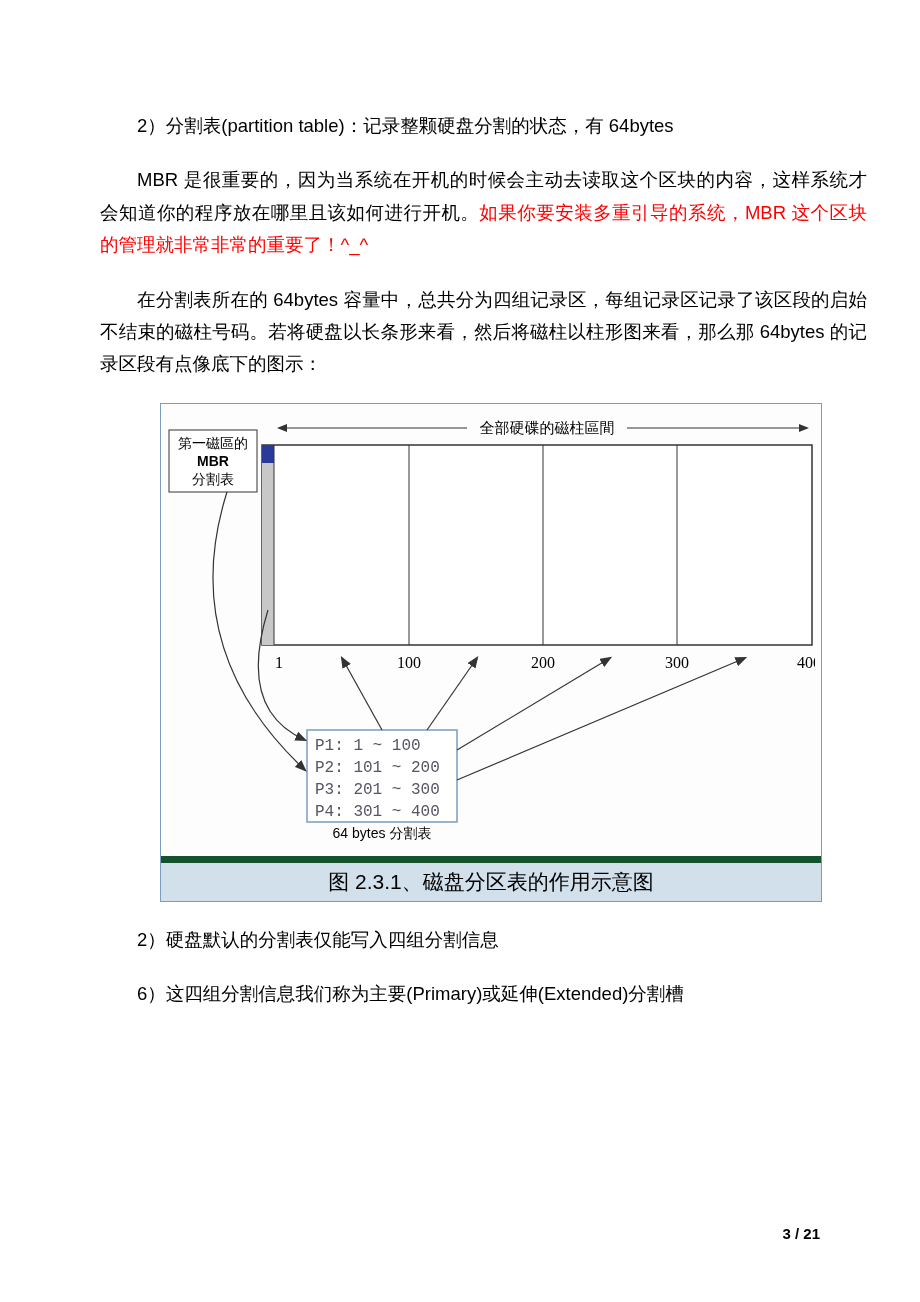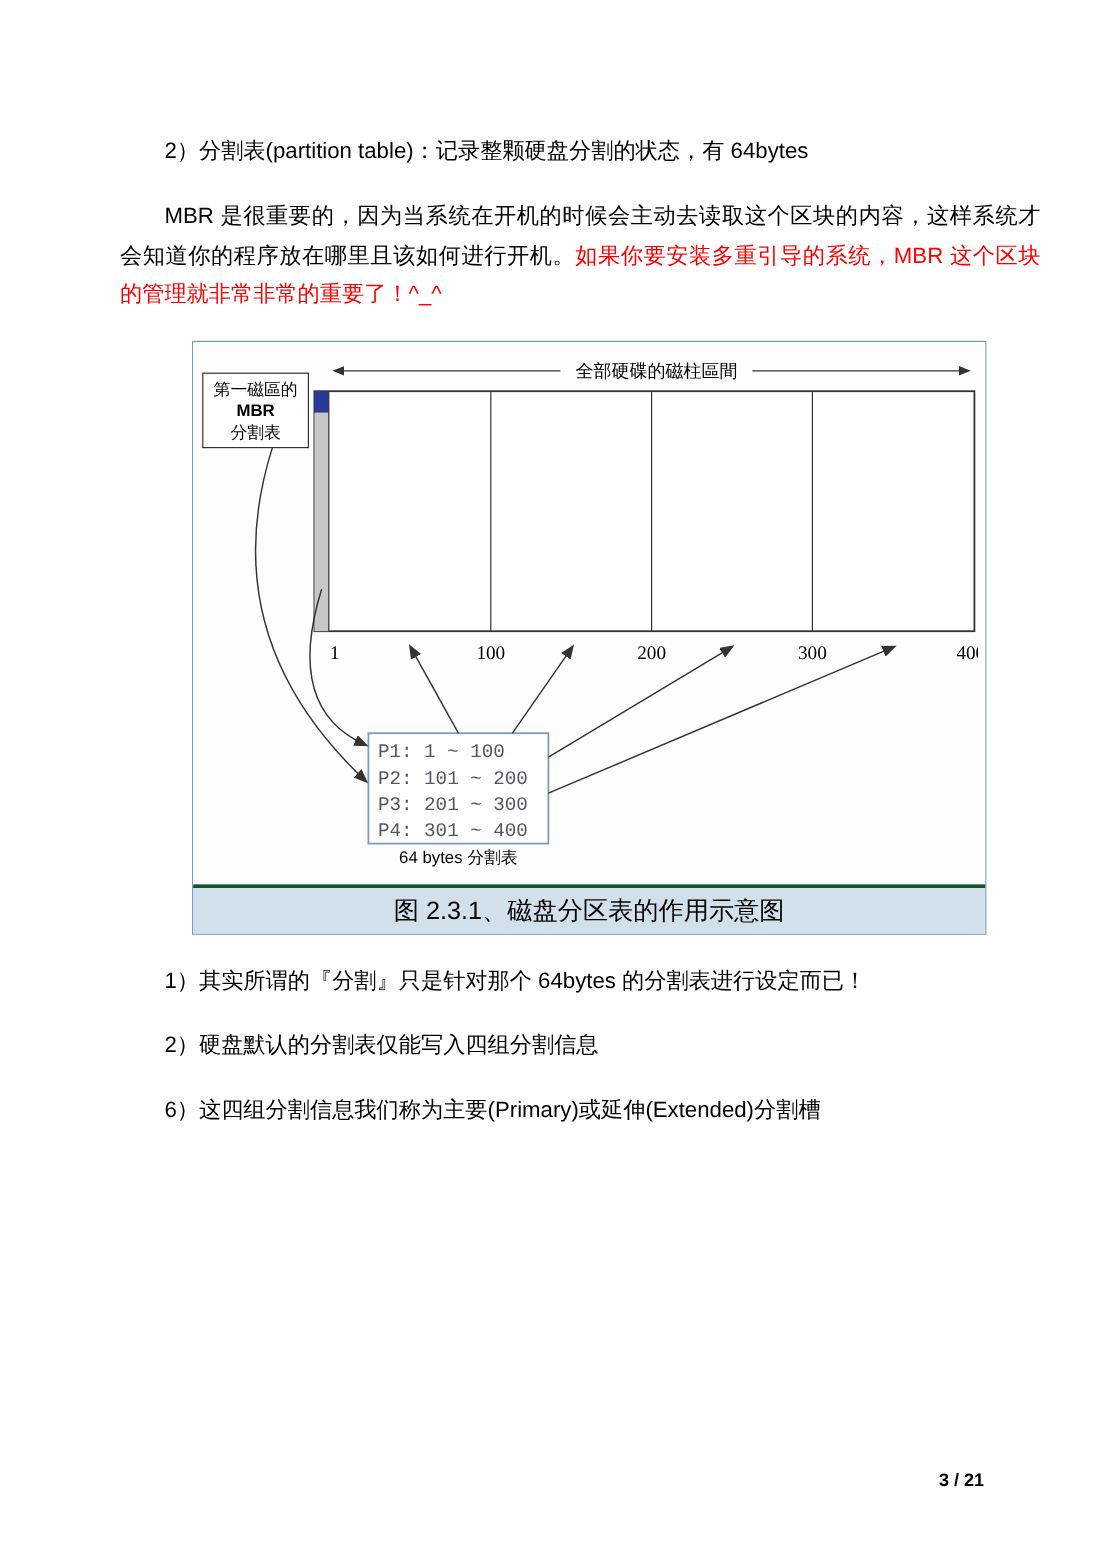--- a/index.html
+++ b/index.html
@@ -46,21 +46,21 @@
     width: 648px;
     height: 440px;
   }
   .caption-bar {
     background: #d2e0ec;
     text-align: center;
     font-size: 21px;
     padding: 5px 4px;
     color: #000000;
     font-family: "Microsoft YaHei", sans-serif;
-    border-top: 3px solid #14532d;
+    border-top: 7px solid #14532d;
   }
   .page-num {
     position: absolute;
     bottom: 60px;
     right: 100px;
     font-size: 15px;
     font-weight: bold;
     font-family: Liberation Sans, sans-serif;
   }
   .diag-text {
@@ -75,20 +75,21 @@
 <body>
 
 <div class="page">
 
   <p class="indent">2）分割表(partition table)：记录整颗硬盘分割的状态，有 64bytes</p>
 
   <p class="indent">
     <span>MBR 是很重要的，因为当系统在开机的时候会主动去读取这个区块的内容，这样系统才会知道你的程序放在哪里且该如何进行开机。</span><span class="red">如果你要安装多重引导的系统，MBR 这个区块的管理就非常非常的重要了！^_^</span>
   </p>
 
+  <p class="indent">在分割表所在的 64bytes 容量中，总共分为四组记录区，每组记录区记录了该区段的启始不结束的磁柱号码。若将硬盘以长条形来看，然后将磁柱以柱形图来看，那么那 64bytes 的记录区段有点像底下的图示：</p>
 
   <div class="figure-wrap">
     <div class="figure">
       <div class="figure-inner">
         <svg class="diagram-svg" viewBox="0 0 648 440">
 
           <defs>
             <marker id="arrow" markerWidth="10" markerHeight="8" refX="8" refY="4" orient="auto">
               <path d="M0,0 L10,4 L0,8 Z" fill="#333"></path>
             </marker>
@@ -150,18 +151,17 @@
           <line x1="260" y1="320" x2="310" y2="248" stroke="#333" stroke-width="1.2" marker-end="url(#arrow)"></line>
           <line x1="290" y1="340" x2="443" y2="248" stroke="#333" stroke-width="1.2" marker-end="url(#arrow)"></line>
           <line x1="290" y1="370" x2="578" y2="248" stroke="#333" stroke-width="1.2" marker-end="url(#arrow)"></line>
         </svg>
       </div>
       <div class="caption-bar">图 2.3.1、磁盘分区表的作用示意图</div>
     </div>
   </div>
 
 
-  <p class="indent">1）其实所谓的『分割』只是针对那个 64bytes 的分割表进行设定而已！</p>
   <p class="indent">2）硬盘默认的分割表仅能写入四组分割信息</p>
   <p class="indent">6）这四组分割信息我们称为主要(Primary)或延伸(Extended)分割槽</p>
 
   <div class="page-num">3 / 21</div>
 </div>
 
 </body></html>

